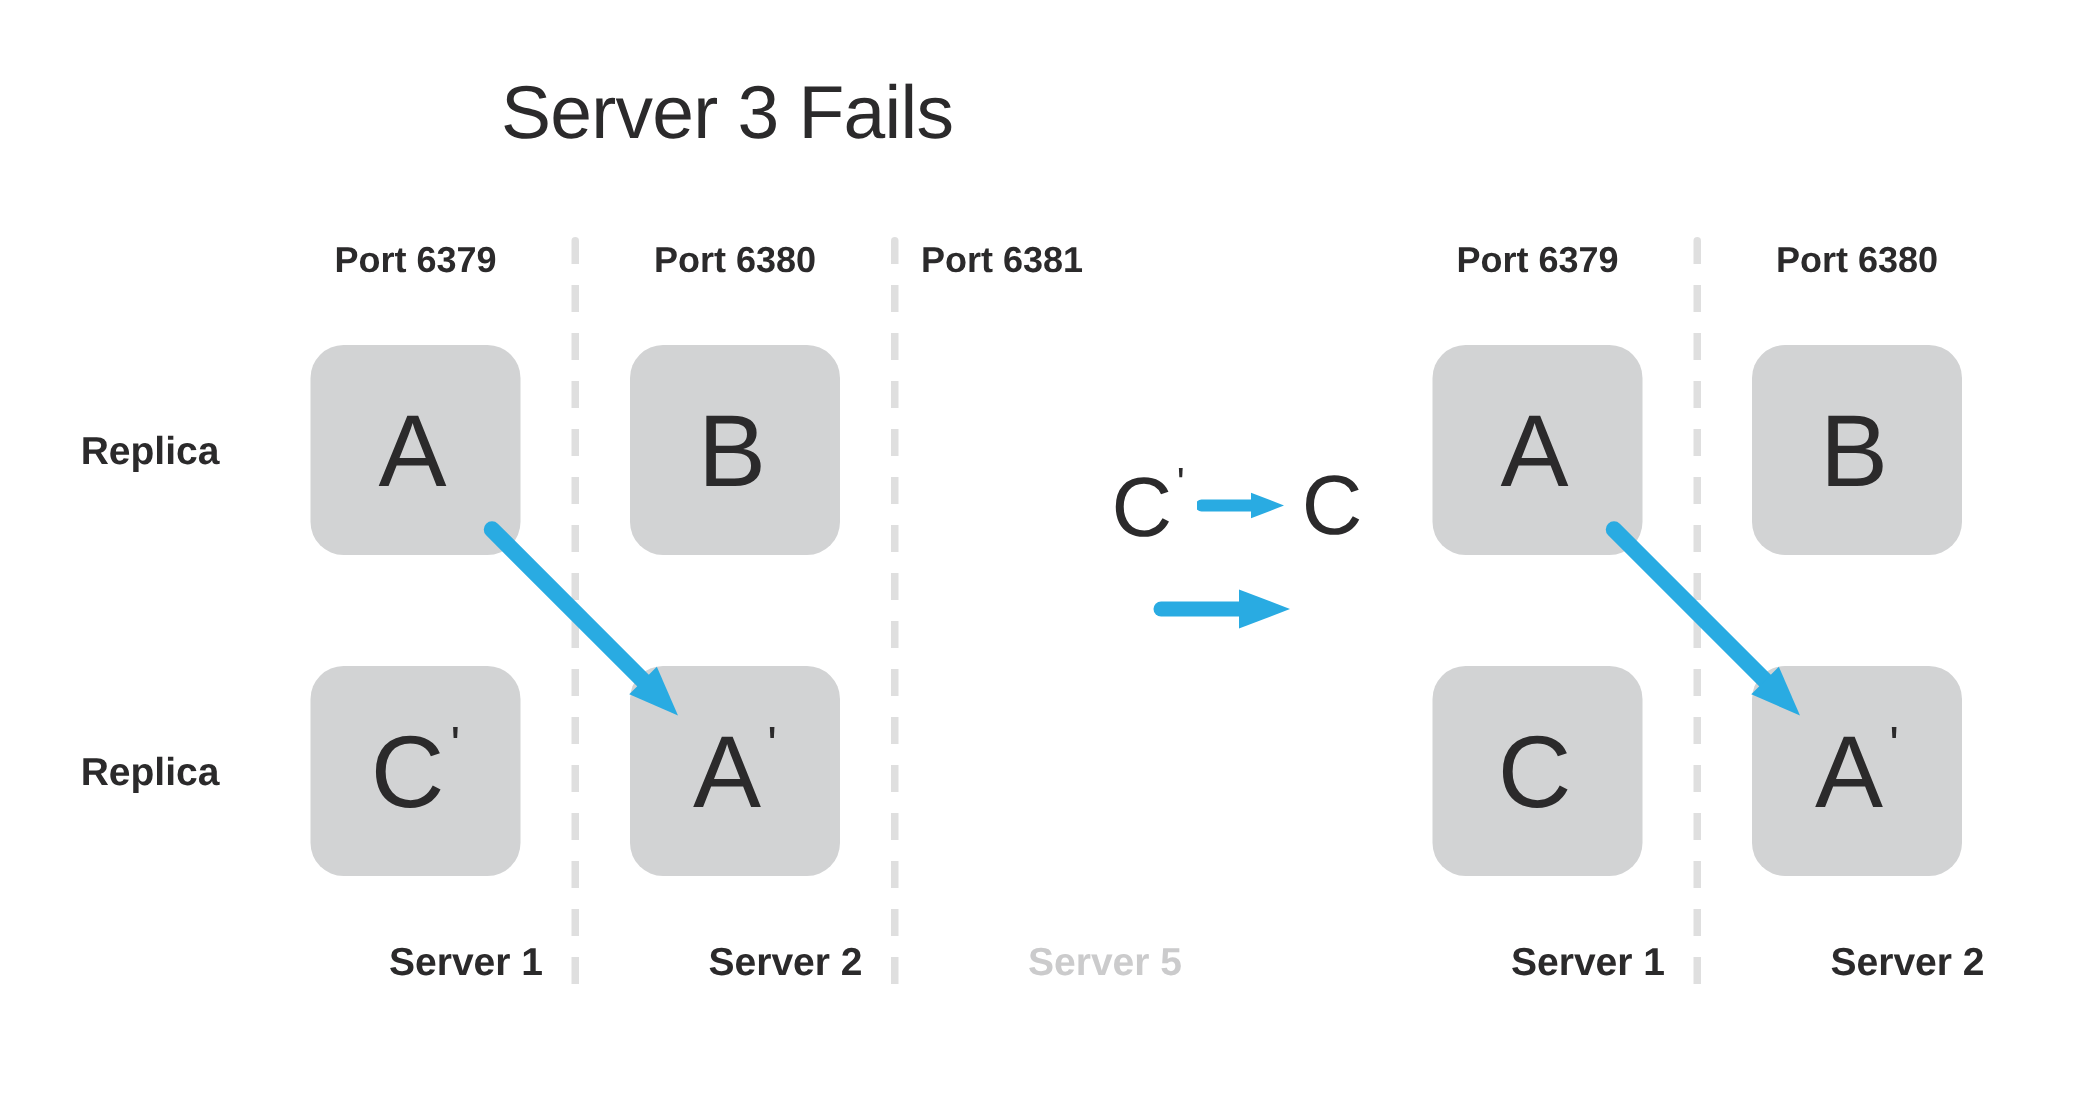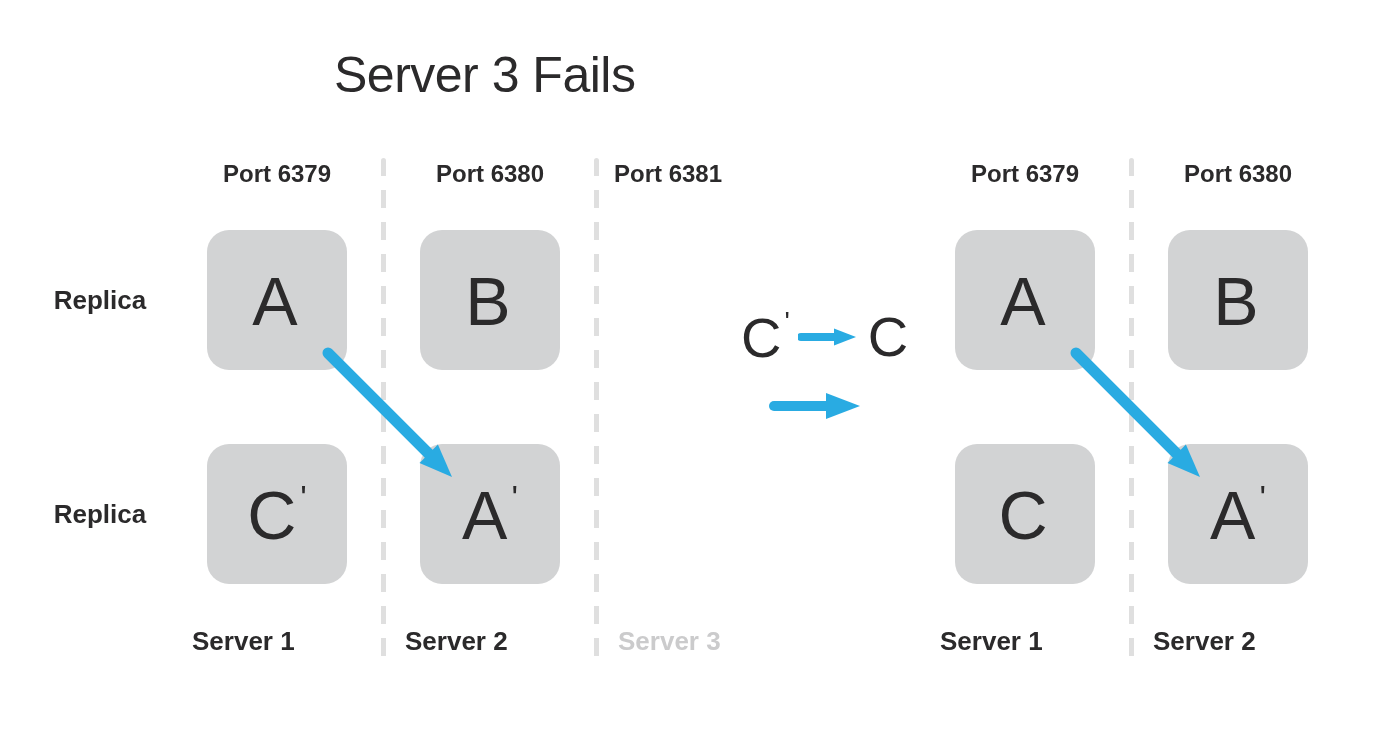--- a/index.html
+++ b/index.html
@@ -29,21 +29,21 @@
     border-radius: 3px;
   }
   .box {
     position: absolute; width: 140px; height: 140px; border-radius: 22px;
     background: var(--box-gray, #D2D3D4); z-index: 2;
     display: flex; align-items: center; justify-content: center;
   }
   .letter { font-size: 68px; line-height: 1; color: var(--text-dark, #2B2A2B); }
   .prime  { font-size: 34px; vertical-align: 30px; margin-left: 4px; }
   .server-label {
-    position: absolute; top: 626px; width: 170px; text-align: left;
+    position: absolute; top: 626px; width: 170px; text-align: right;
     font-size: 26px; font-weight: bold; white-space: nowrap;
   }
   .muted { color: var(--muted-gray, #CBCBCC); }
   .arrow-svg { position: absolute; z-index: 3; color: var(--arrow-blue, #29ABE2); display: block; }
   .transition-row {
     position: absolute; left: 741px; top: 306px; height: 62px;
     display: flex; align-items: center; z-index: 3;
     font-size: 56px; line-height: 1; color: var(--text-dark, #2B2A2B);
   }
   .transition-row .prime { font-size: 28px; vertical-align: 26px; margin-left: 3px; }
@@ -81,21 +81,21 @@
       <span class="letter"><span>A</span><span class="prime">'</span></span>
     </div>
 
     <svg class="arrow-svg" style="left:320px; top:344px;" width="150" height="150" viewBox="0 0 150 150">
       <line x1="8" y1="9" x2="112" y2="113" stroke="currentColor" stroke-width="11" stroke-linecap="round"></line>
       <polygon points="132,133 99.5,118.9 117.9,100.5" fill="currentColor"></polygon>
     </svg>
 
     <div class="server-label" style="left:192px;">Server 1</div>
     <div class="server-label" style="left:405px;">Server 2</div>
-    <div class="server-label muted" style="left:618px;">Server 3</div>
+    <div class="server-label muted" style="left:618px;">Server 5</div>
   </div>
 
   <div>
     <div class="transition-row">
       <span><span>C</span><span class="prime">'</span></span>
       <svg class="promo-arrow" width="60" height="18" viewBox="0 0 60 18">
         <line x1="3" y1="9" x2="36" y2="9" stroke="currentColor" stroke-width="8" stroke-linecap="round"></line>
         <polygon points="58,9 36,0.5 36,17.5" fill="currentColor"></polygon>
       </svg>
       <span>C</span>

